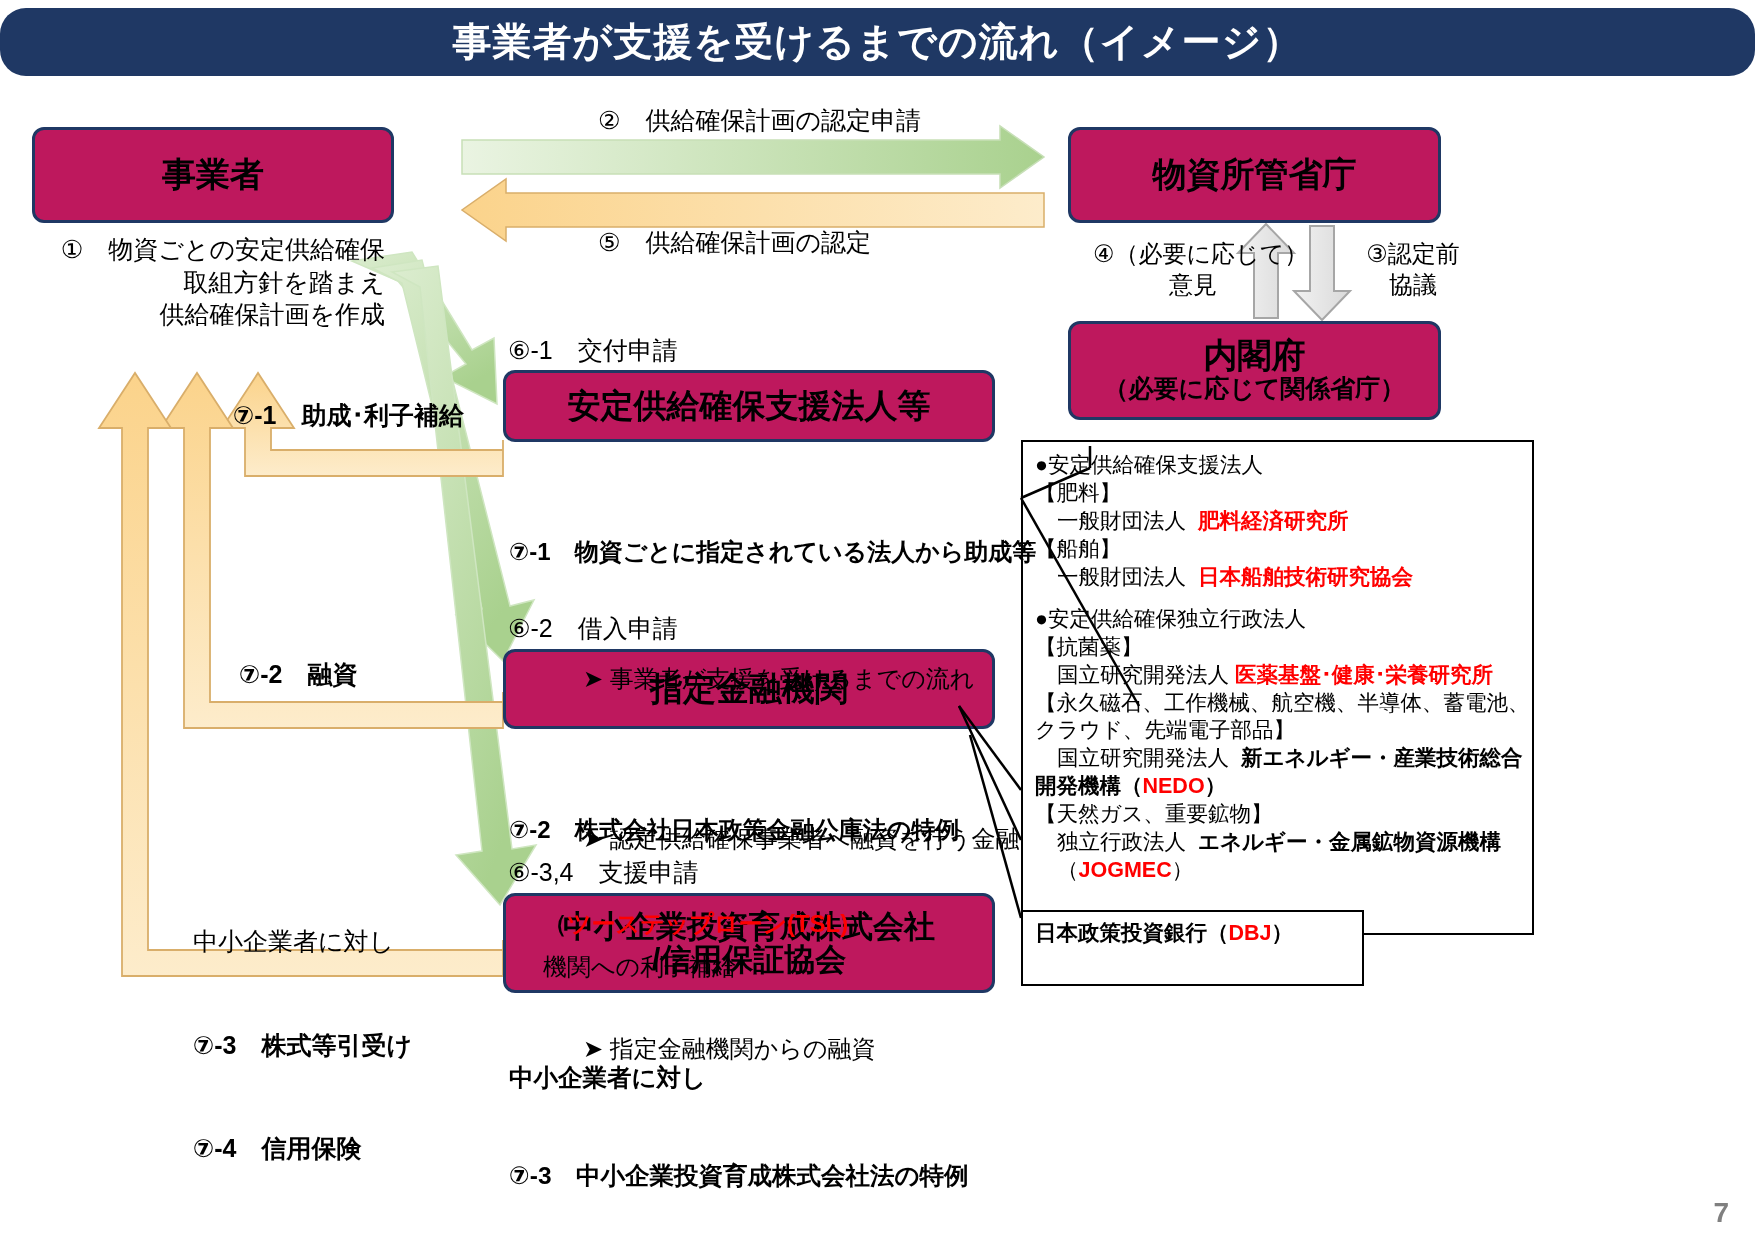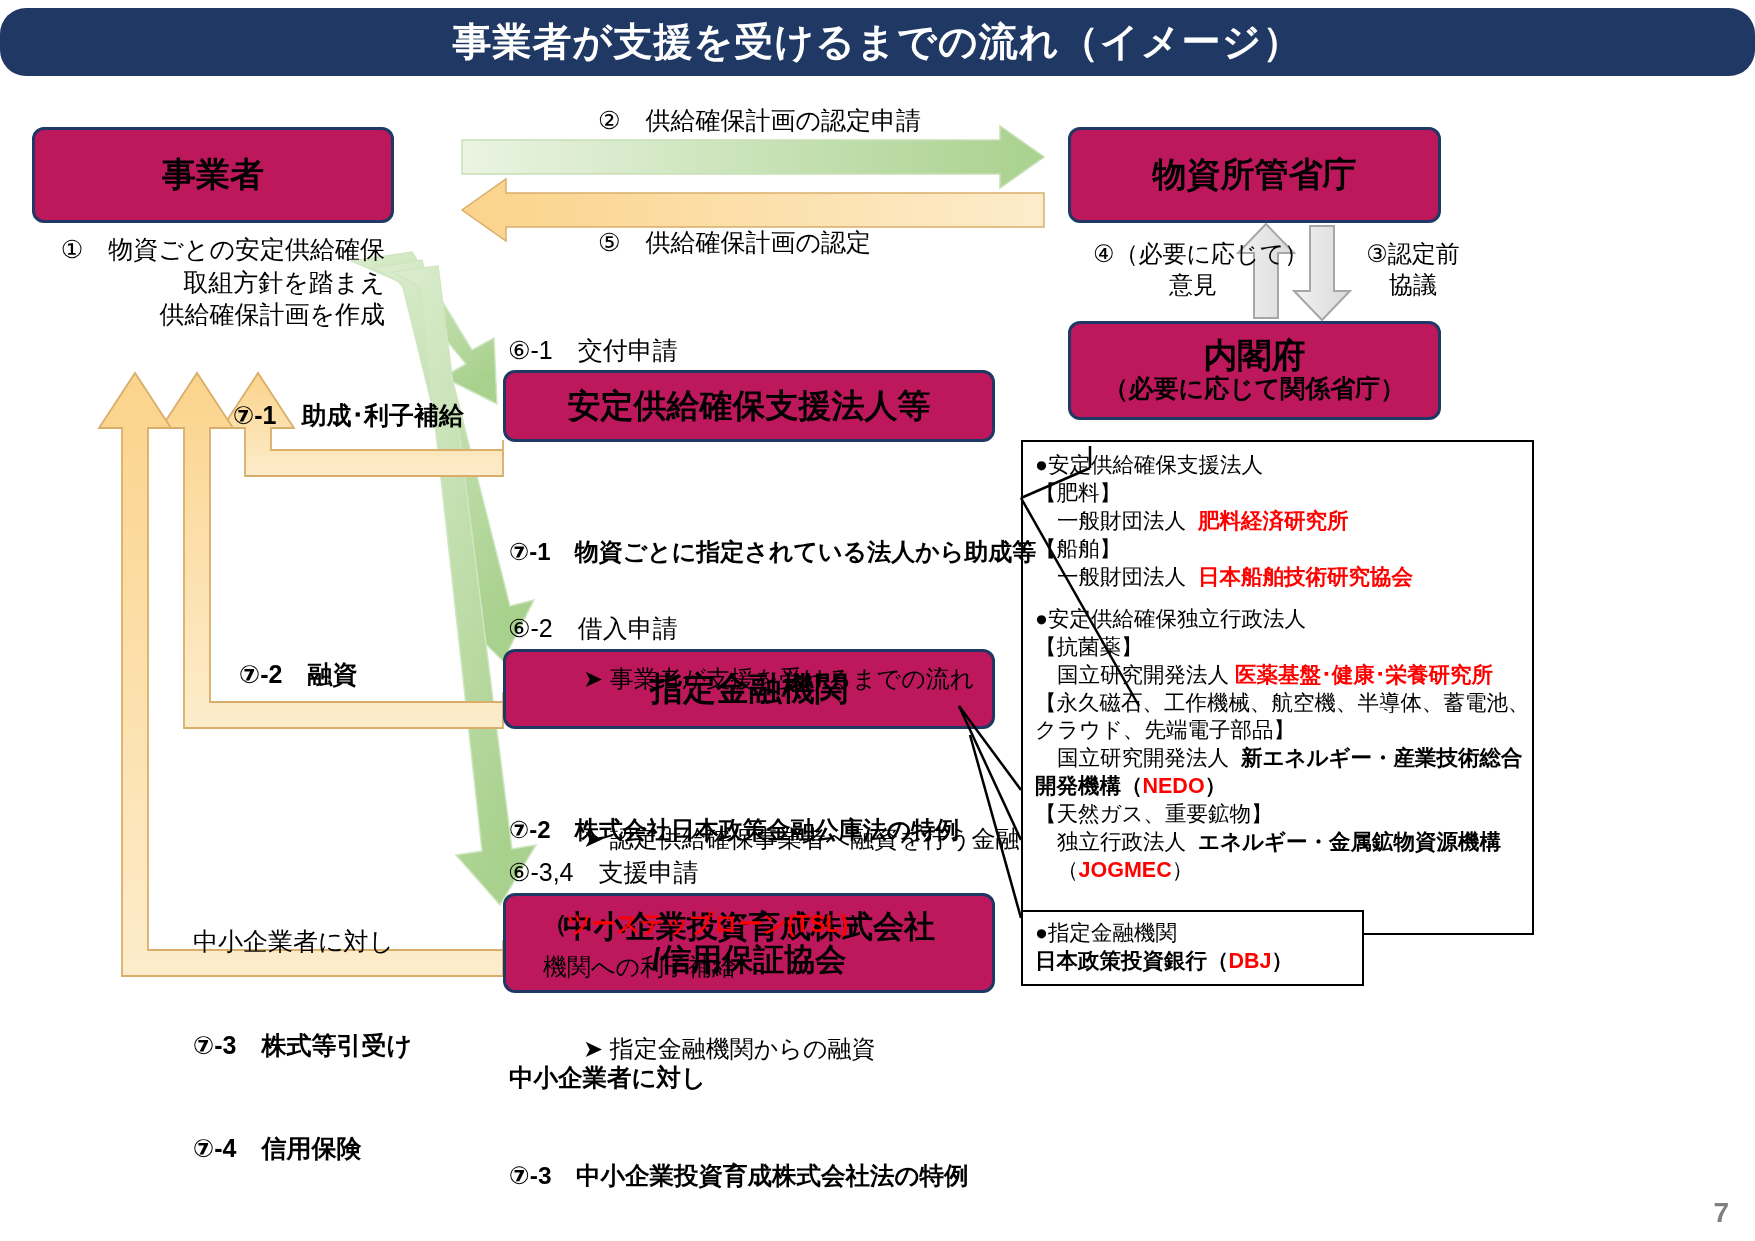--- a/index.html
+++ b/index.html
@@ -289,21 +289,20 @@
     <div class="panel-line">【天然ガス、重要鉱物】</div>
     <div class="panel-line indent1">
       <span>独立行政法人</span>&nbsp;&nbsp;<span style="font-weight:bold">エネルギー・金属鉱物資源機構</span>
     </div>
     <div class="panel-line indent1">
       <span>（</span><span class="red">JOGMEC</span><span>）</span>
     </div>
   </div>
 
   <div class="sqbox" id="panel-dbj">
-    <div class="panel-line">●指定金融機関</div>
     <div class="panel-line b">
       <span style="font-weight:bold">日本政策投資銀行</span><span>（</span><span class="red">DBJ</span><span>）</span>
     </div>
   </div>
 
   <svg id="leaders" class="overlay">
 
     <g>
       <path d="M1021,498 L1091,470 L1091,446 Z" fill="none"></path>
       <line x1="1021" y1="498" x2="1090" y2="468" stroke="#000" stroke-width="2.5"></line>

